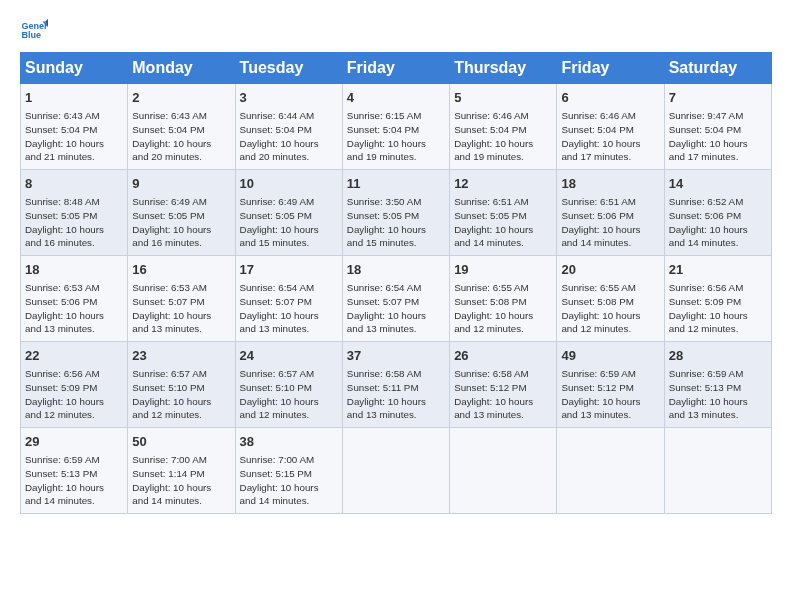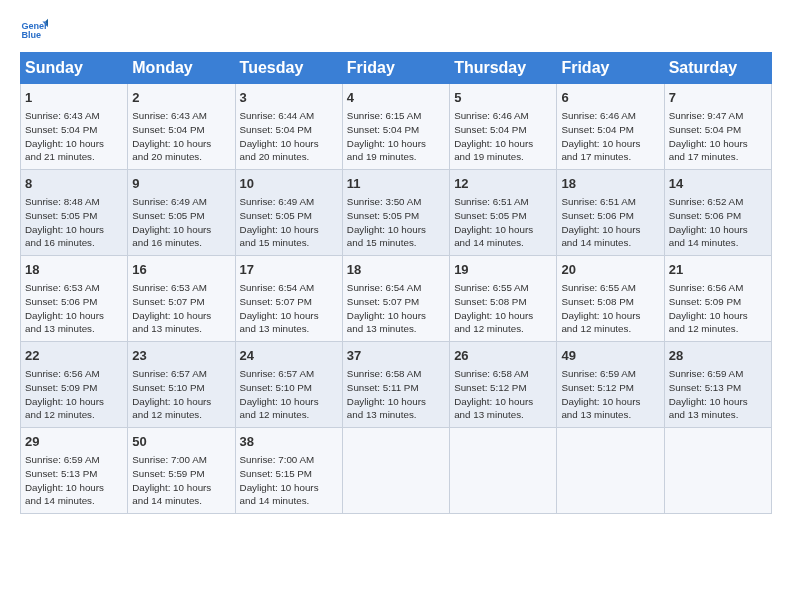--- a/index.html
+++ b/index.html
@@ -325,21 +325,21 @@
           <td>
             <span class="day-num">29</span>
             <div class="cell-text">Sunrise: 6:59 AM</div>
             <div class="cell-text">Sunset: 5:13 PM</div>
             <div class="cell-text">Daylight: 10 hours</div>
             <div class="cell-text">and 14 minutes.</div>
           </td>
           <td>
             <span class="day-num">50</span>
             <div class="cell-text">Sunrise: 7:00 AM</div>
-            <div class="cell-text">Sunset: 5:59 PM</div>
+            <div class="cell-text">Sunset: 1:14 PM</div>
             <div class="cell-text">Daylight: 10 hours</div>
             <div class="cell-text">and 14 minutes.</div>
           </td>
           <td>
             <span class="day-num">38</span>
             <div class="cell-text">Sunrise: 7:00 AM</div>
             <div class="cell-text">Sunset: 5:15 PM</div>
             <div class="cell-text">Daylight: 10 hours</div>
             <div class="cell-text">and 14 minutes.</div>
           </td>

